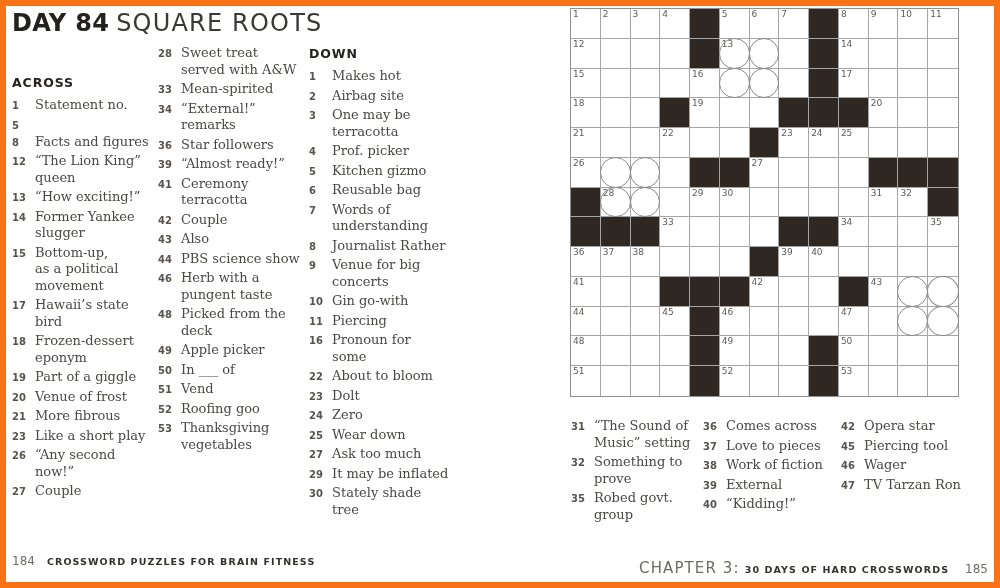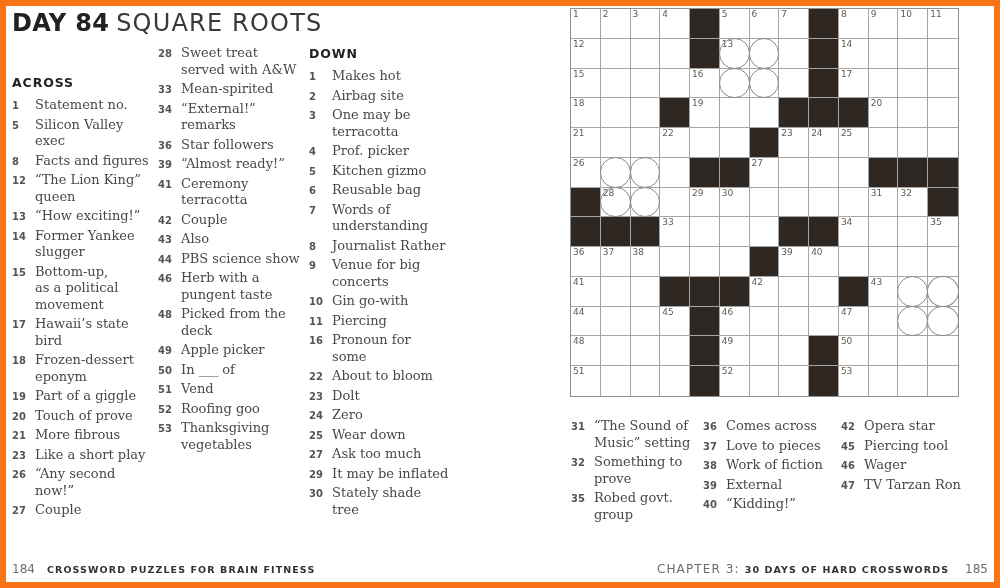--- a/index.html
+++ b/index.html
@@ -32,47 +32,45 @@
   .cell:nth-child(13n){ border-right:none; }
   .cell:nth-last-child(-n+13){ border-bottom:none; }
   .cell.black { background:var(--black-cell); }
   .cell-num { position:absolute; top:0; left:2px; font-family:"DejaVu Sans", sans-serif; font-size:9px; line-height:11px; color:#5d5b56; }
   .circle { position:absolute; inset:-1px; border:1px solid var(--circle); border-radius:50%; z-index:1; }
   
   .col-bottom1 { left:565px; top:412px; width:133px; }
   .col-bottom2 { left:697px; top:412px; width:138px; }
   .col-bottom3 { left:835px; top:412px; width:160px; }
   
-  .footer-left  { position:absolute; left:6px;  bottom:5px; white-space:nowrap; }
+  .footer-left  { position:absolute; left:6px;  bottom:13px; white-space:nowrap; }
   .footer-right { position:absolute; right:6px; bottom:5px; white-space:nowrap; text-align:right; }
   .page-num { font-family:"DejaVu Sans", sans-serif; font-size:12px; color:#6e6c68; vertical-align:baseline; }
   .book-title { font-family:"DejaVu Sans", sans-serif; font-weight:bold; font-size:9.5px; letter-spacing:1.1px; color:#34322e; margin-left:12px; }
-  .chapter-light { font-family:"DejaVu Sans", sans-serif; font-size:12px; letter-spacing:1.1px; color:#6e6c68; }
+  .chapter-light { font-family:"DejaVu Sans", sans-serif; font-size:15px; letter-spacing:1.1px; color:#6e6c68; }
   .chapter-bold { font-family:"DejaVu Sans", sans-serif; font-weight:bold; font-size:9.5px; letter-spacing:1.1px; color:#34322e; margin-right:16px; }
 </style>
 </head>
 <body>
 
 <div class="page" style="--black-cell: #2e2722; --grid-line: #a6a6a6; --grid-border: #8f8f8f; --circle: #8c8c8c;">
 
   <div class="title">
     <span class="title-bold">DAY 84</span><span class="title-light">SQUARE ROOTS</span>
   </div>
 
   <div class="col col-across1">
     <div class="section-header">ACROSS</div>
     <div>
         <div class="clue">
           <span class="clue-num">1</span>
           <span class="clue-text">Statement no.</span>
         </div>
         <div class="clue">
           <span class="clue-num">5</span>
-          <span class="clue-text">Silicon Valley
-exec</span>
         </div>
         <div class="clue">
           <span class="clue-num">8</span>
           <span class="clue-text">Facts and figures</span>
         </div>
         <div class="clue">
           <span class="clue-num">12</span>
           <span class="clue-text">“The Lion King”
 queen</span>
         </div>
@@ -100,21 +98,21 @@
           <span class="clue-num">18</span>
           <span class="clue-text">Frozen-dessert
 eponym</span>
         </div>
         <div class="clue">
           <span class="clue-num">19</span>
           <span class="clue-text">Part of a giggle</span>
         </div>
         <div class="clue">
           <span class="clue-num">20</span>
-          <span class="clue-text">Touch of prove</span>
+          <span class="clue-text">Venue of frost</span>
         </div>
         <div class="clue">
           <span class="clue-num">21</span>
           <span class="clue-text">More fibrous</span>
         </div>
         <div class="clue">
           <span class="clue-num">23</span>
           <span class="clue-text">Like a short play</span>
         </div>
         <div class="clue">

